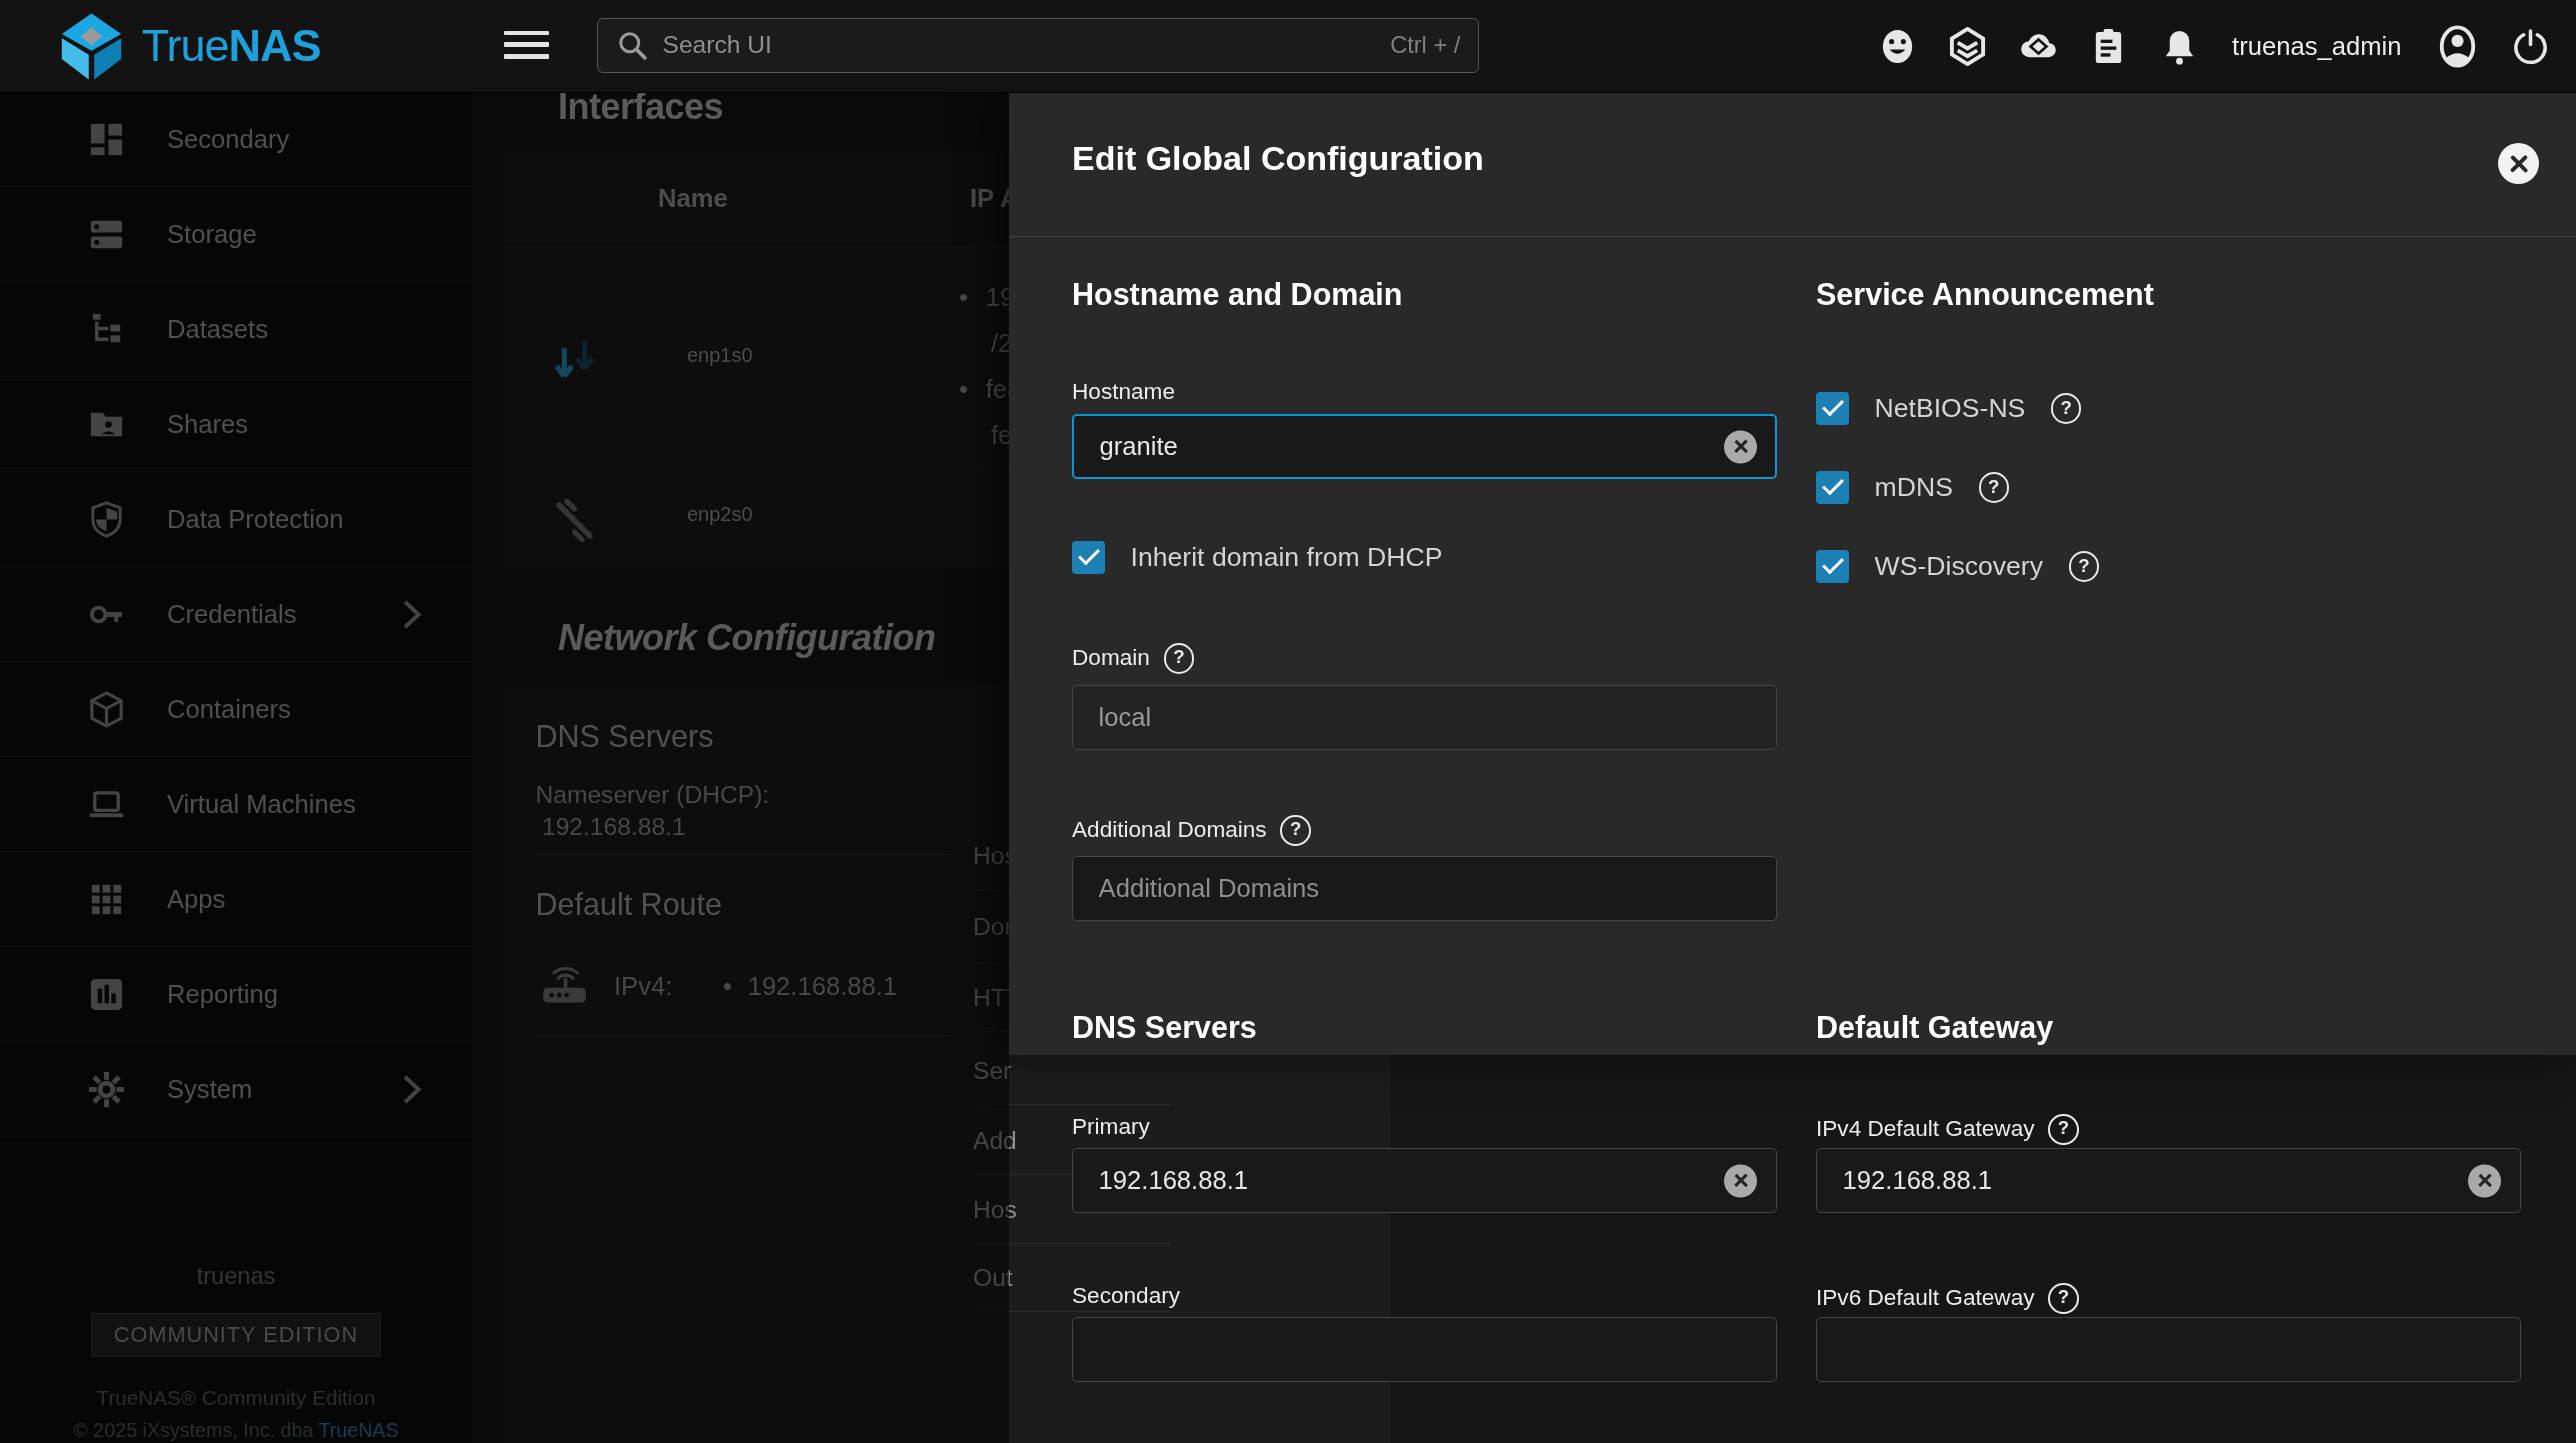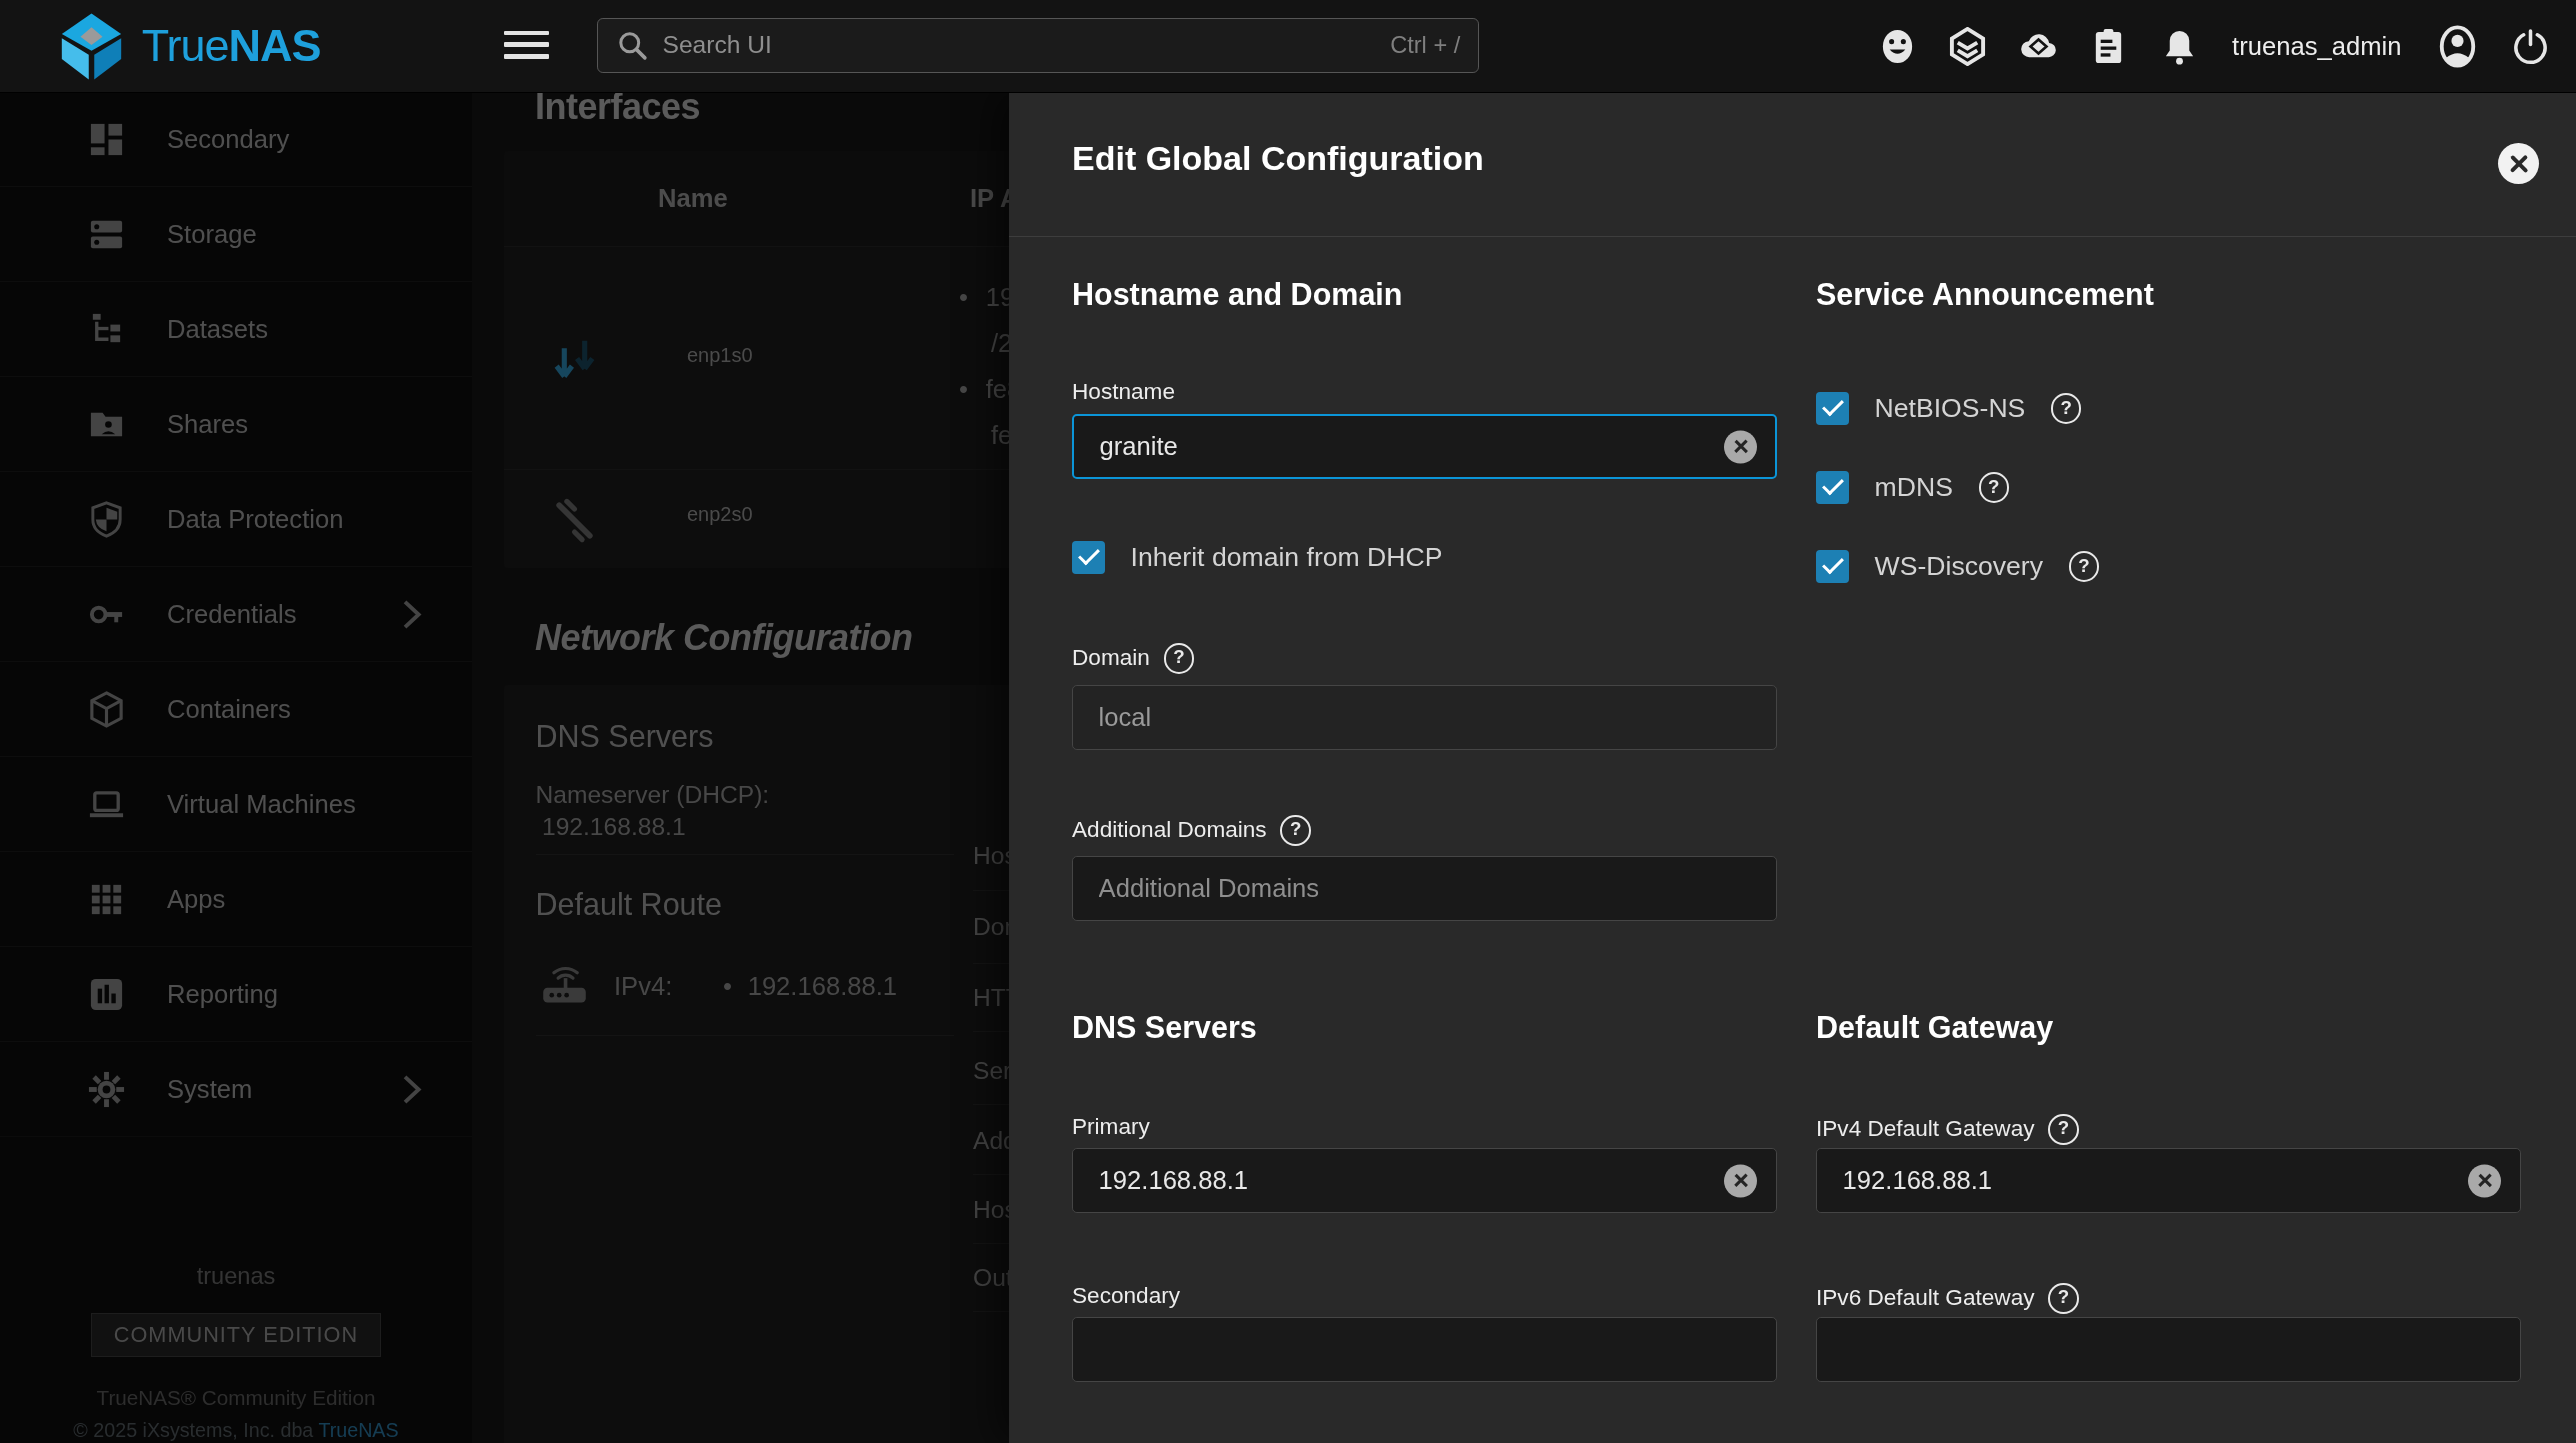--- a/index.html
+++ b/index.html
@@ -33,40 +33,40 @@
   .nav-item .ico{position:absolute;left:87px;width:39px;height:39px;color:#8f8f8f;}
   .nav-item .lbl{position:absolute;left:167px;font-size:25.6px;color:#a6a6a6;}
   .nav-item .chev{position:absolute;right:49px;width:21.7px;height:33px;color:#8f8f8f;}
   .side-foot{position:absolute;left:0;width:472px;text-align:center;color:#8a8a8a;}
   .badge{display:inline-block;border:1px solid #3e3e3e;background:#242424;color:#9a9a9a;
          font-size:21.7px;padding:7.9px 21.7px;letter-spacing:1px;}
   .link-blue{color:#2d7fae;}
 
   
   .content{position:absolute;left:472px;top:92px;width:2104px;height:1351px;background:#161616;z-index:1;}
-  .bg-title{position:absolute;font-size:36px;font-weight:700;color:#bdbdbd;letter-spacing:-0.5px;}
+  .bg-title{position:absolute;font-size:36px;font-weight:700;color:#bdbdbd;letter-spacing:-0.5px;margin-left:23px;}
   .card{position:absolute;background:#1c1c1c;border-radius:3.9px;}
   .thead{position:absolute;left:0;top:0;width:100%;height:95px;background:#191919;
          border-bottom:1px solid #262626;border-radius:3.9px 3.9px 0 0;}
   .th{position:absolute;font-size:25.6px;font-weight:700;color:#9f9f9f;top:33px;}
   .trow{position:absolute;left:0;width:100%;box-sizing:border-box;border-bottom:1px solid #262626;cursor:pointer;}
   .tcell{position:absolute;font-size:20px;color:#9c9c9c;}
   .iplines{position:absolute;font-size:25.6px;color:#949494;line-height:46px;}
   .iplines .b::before{content:"•";margin-right:17.7px;color:#949494;}
   .iplines .i{padding-left:32px;}
   .sub-h{position:absolute;font-size:30.5px;color:#a8a8a8;}
   .kv{position:absolute;font-size:24.6px;color:#949494;}
   .hr{position:absolute;height:1px;background:#2a2a2a;}
   .clip-lbl{position:absolute;font-size:24.6px;color:#8f8f8f;white-space:nowrap;}
   .bullet::before{content:"•";margin-right:15.7px;}
 
   
   .backdrop{position:absolute;left:0;top:92px;width:1009px;height:1351px;
             background:rgba(0,0,0,0.52);z-index:15;}
-  .modal{position:absolute;left:1009px;top:92px;width:1567px;height:1351px;background:#292929;
+  .modal{position:absolute;left:1009px;top:92px;width:1567px;height:963px;background:#292929;
          z-index:20;box-shadow:-11.8px 0 39px rgba(0,0,0,0.55);}
   .modal-title{position:absolute;left:63px;top:47px;font-size:34px;font-weight:700;color:#ffffff;}
   .close-btn{position:absolute;right:37px;top:51px;width:41px;height:41px;border-radius:50%;
              background:#f2f2f2;cursor:pointer;}
   .close-btn::before,.close-btn::after{content:"";position:absolute;left:50%;top:50%;width:21.7px;height:4.4px;
              background:#292929;border-radius:2px;}
   .close-btn::before{transform:translate(-50%,-50%) rotate(45deg);}
   .close-btn::after{transform:translate(-50%,-50%) rotate(-45deg);}
   .modal-div{position:absolute;left:0;top:144px;width:100%;height:1px;background:#3d3d3d;}
   .sheading{position:absolute;font-size:30.5px;font-weight:700;color:#ffffff;}

